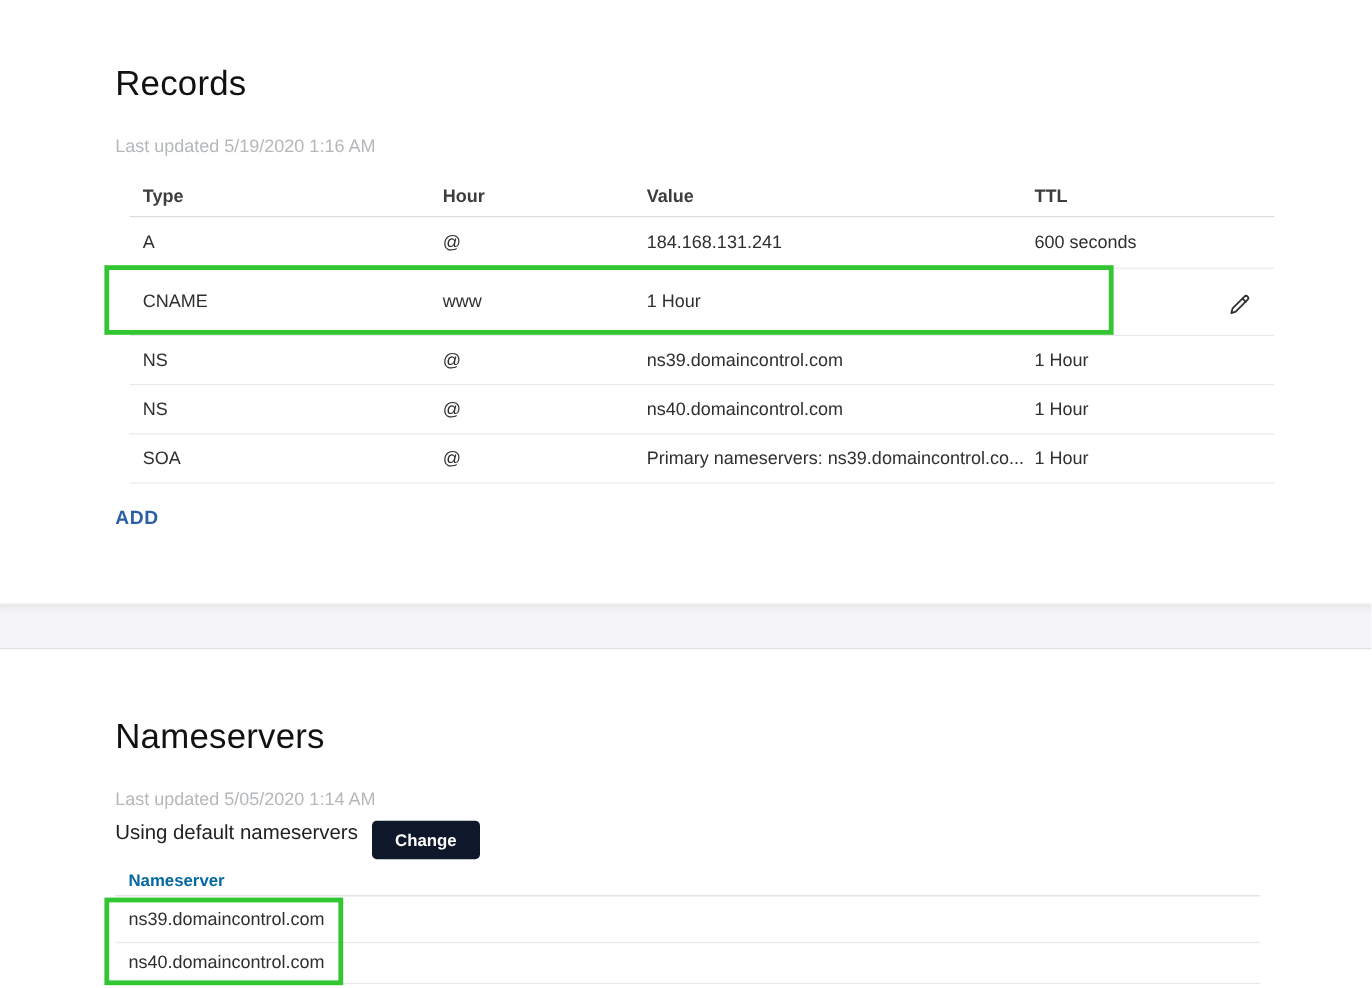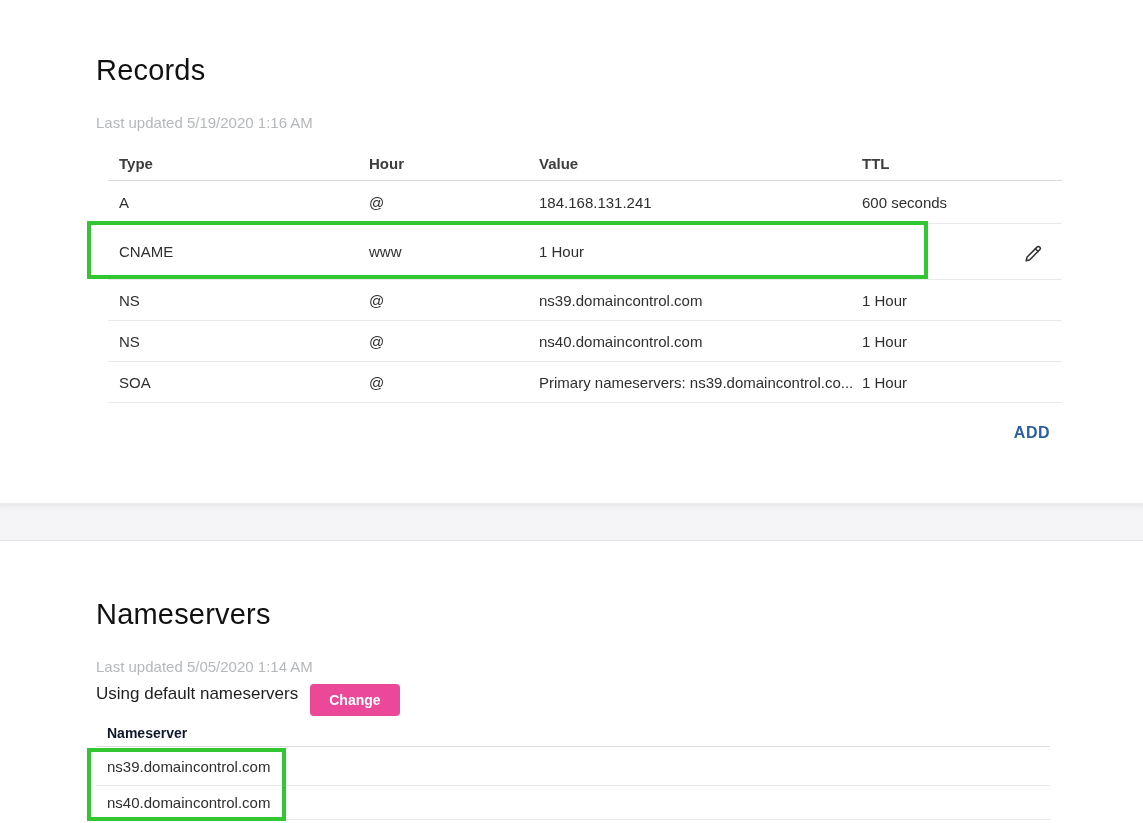--- a/index.html
+++ b/index.html
@@ -14,40 +14,40 @@
   
   .table { position:absolute; left:108px; width:954px; }
   .trow { display:grid; grid-template-columns:261px 170px 323px 200px; align-items:center; }
   .trow > div:first-child { padding-left:11px; }
   .thead { height:35px; border-bottom:1px solid #dcdcdc; font-size:15px; font-weight:700; color:#3d3d3d; }
   .tr { border-bottom:1px solid #e9e9e9; font-size:15px; color:#2f2f2f; }
   .tr-a   { height:43px; }
   .tr-cn  { height:56px; }
   .tr-std { height:41px; }
 
-  .add-wrap { position:absolute; left:96px; top:424px; width:954px; text-align:right; }
+  .add-wrap { position:absolute; left:96px; top:424px; width:954px; }
   .add-link { display:inline-block; font-size:16px; font-weight:700; color:#2a5fa8;
     letter-spacing:.5px; cursor:pointer; text-decoration:none; }
 
   .edit-btn { position:absolute; left:1020px; top:241px; width:26px; height:26px;
     display:flex; align-items:center; justify-content:center; cursor:pointer; background:none; border:none; }
 
   
   .band { position:absolute; left:0; top:503px; width:1143px; height:38px;
     background:#f5f5f7; border-top:1px solid #ebebee; border-bottom:1px solid #e2e2e6;
     box-shadow:inset 0 7px 7px -6px rgba(40,40,60,.10); }
 
   
   .ns-line { position:absolute; left:96px; top:684px; height:32px; display:flex; }
   .ns-status { font-size:17px; color:#1f1f1f; }
-  .change-btn { margin-left:12px; background:#ec4899; color:#fff; border:none; border-radius:4px;
+  .change-btn { margin-left:12px; background:#0f172a; color:#fff; border:none; border-radius:4px;
     font-family:inherit; font-size:14px; font-weight:700; padding:7px 19px; cursor:pointer; }
   .ns-table { position:absolute; left:96px; top:720px; width:954px; }
   .ns-head { height:27px; border-bottom:1px solid #dcdcdc; font-size:14px; font-weight:700;
-    color:#0f172a; padding-left:11px; display:flex; align-items:center; }
+    color:#0369a1; padding-left:11px; display:flex; align-items:center; }
   .ns-row { height:37px; border-bottom:1px solid #e9e9e9; font-size:15px; color:#2f2f2f;
     padding-left:11px; display:flex; align-items:center; }
 
   
   .anno { position:absolute; border:4px solid #33c633; pointer-events:none; }
   .anno-1 { left:87px; top:221px; width:841px; height:58px; }
   .anno-2 { left:87px; top:748px; width:199px; height:73px; }
 </style>
 </head>
 <body>

